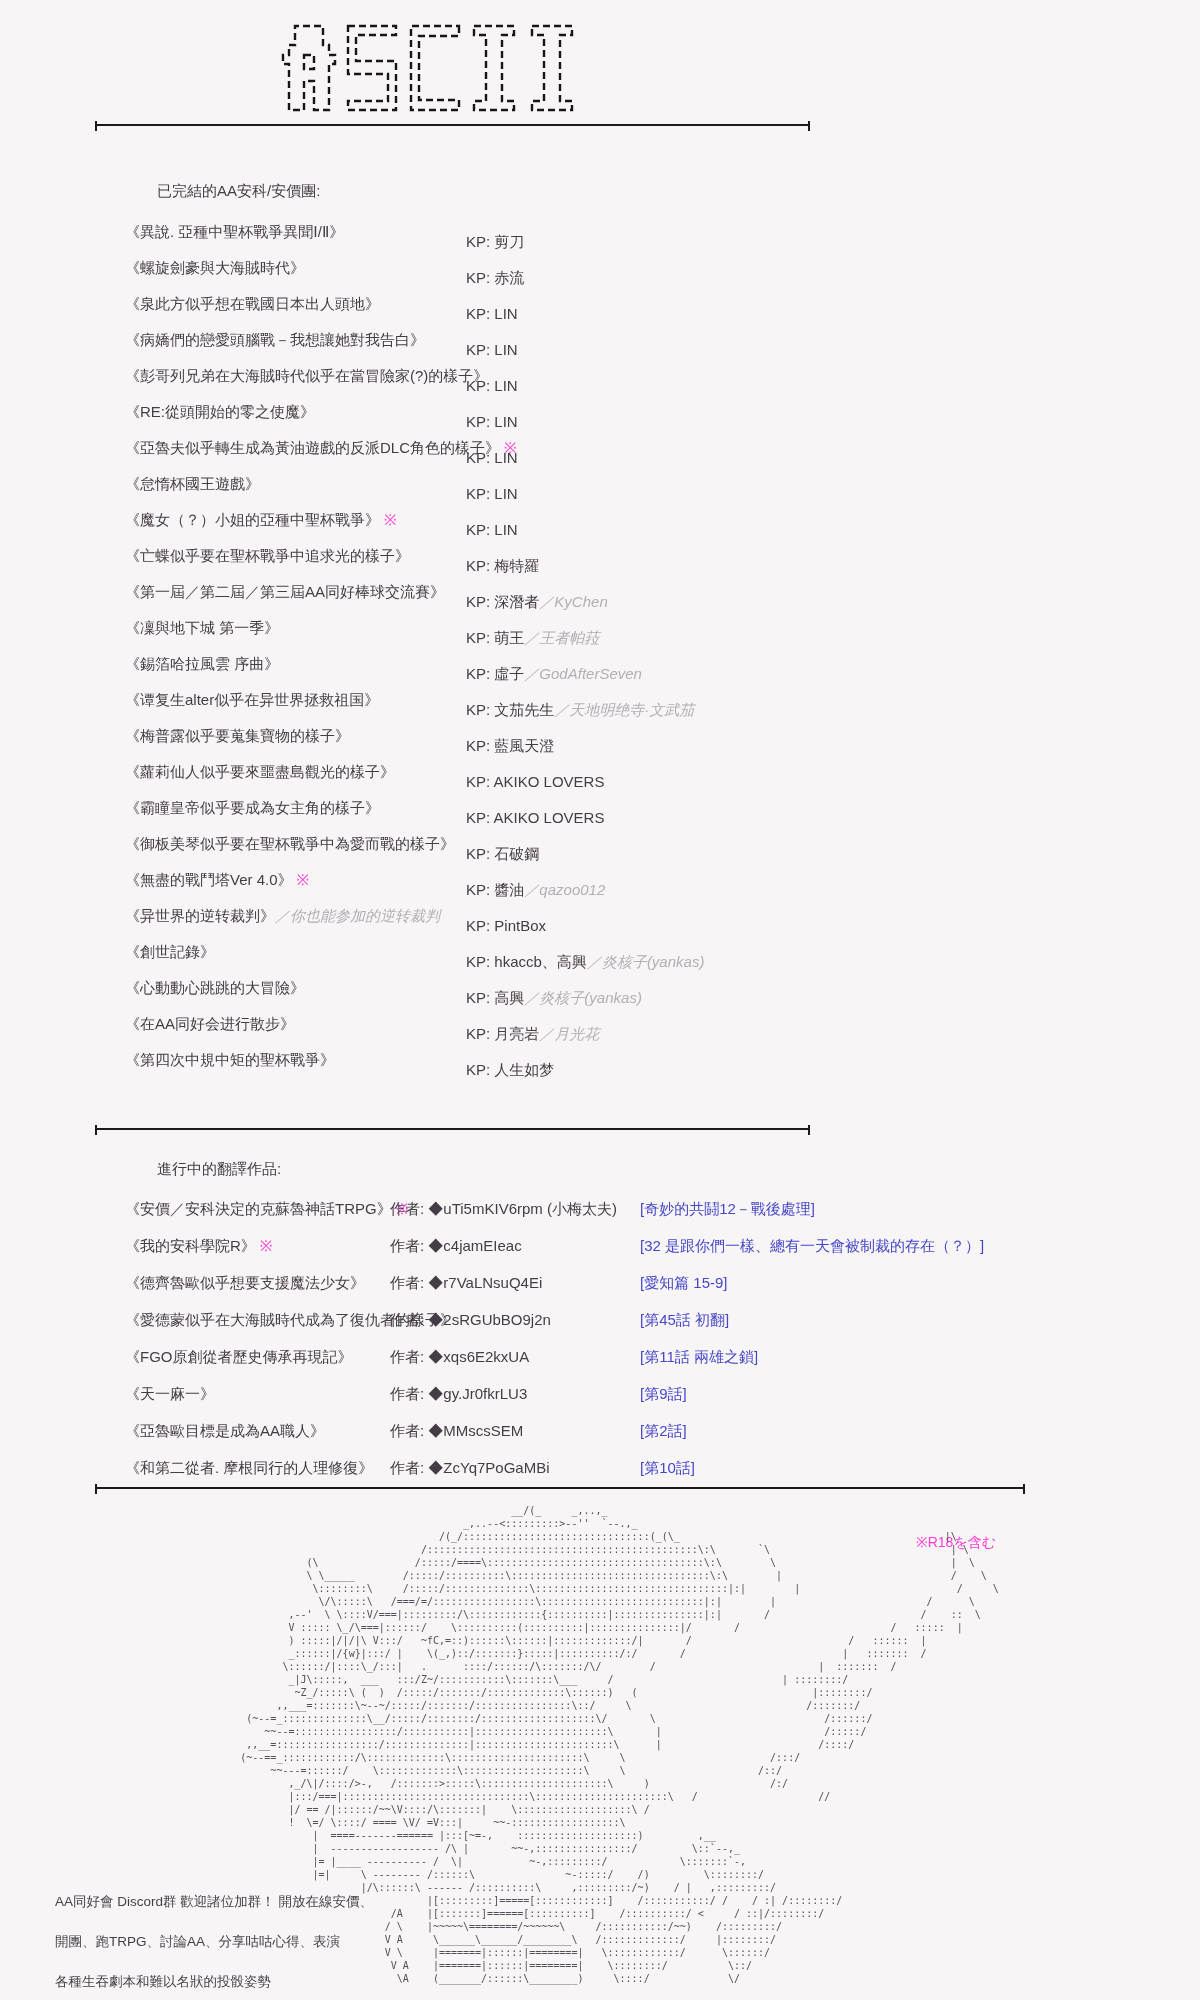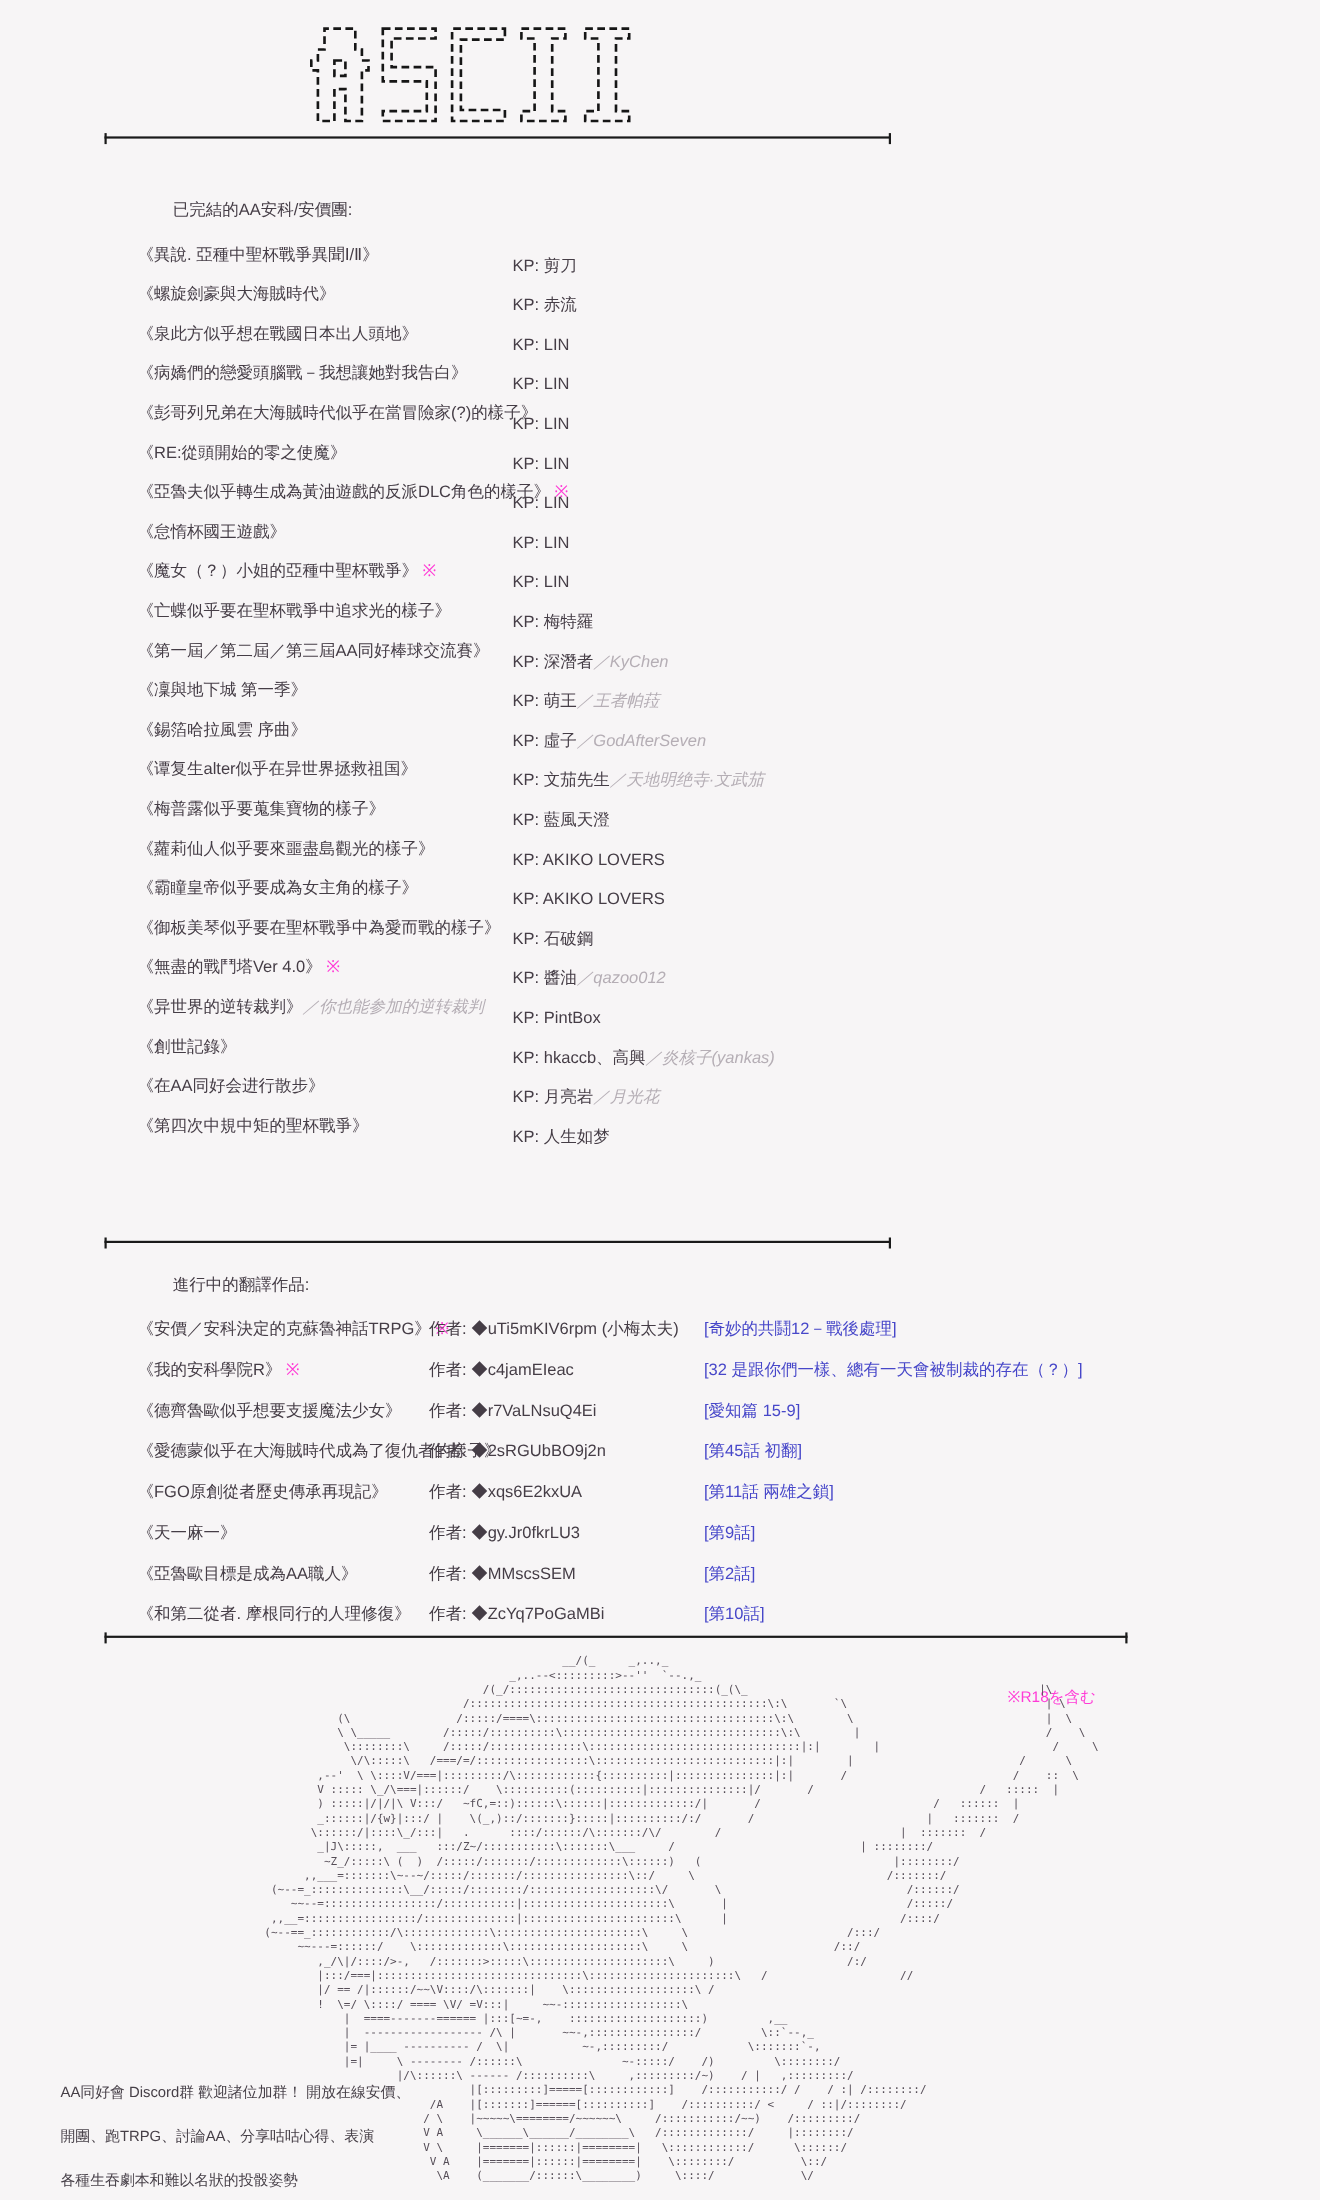--- a/index.html
+++ b/index.html
@@ -74,20 +74,21 @@
     <div class="row"><span class="t">《凜與地下城 第一季》</span><span class="kp">KP: 萌王<span class="gray">／王者帕菈</span></span></div>
     <div class="row"><span class="t">《錫箔哈拉風雲 序曲》</span><span class="kp">KP: 虛子<span class="gray">／GodAfterSeven</span></span></div>
     <div class="row"><span class="t">《谭复生alter似乎在异世界拯救祖国》</span><span class="kp">KP: 文茄先生<span class="gray">／天地明绝寺·文武茄</span></span></div>
     <div class="row"><span class="t">《梅普露似乎要蒐集寶物的樣子》</span><span class="kp">KP: 藍風天澄</span></div>
     <div class="row"><span class="t">《蘿莉仙人似乎要來噩盡島觀光的樣子》</span><span class="kp">KP: AKIKO LOVERS</span></div>
     <div class="row"><span class="t">《霸瞳皇帝似乎要成為女主角的樣子》</span><span class="kp">KP: AKIKO LOVERS</span></div>
     <div class="row"><span class="t">《御板美琴似乎要在聖杯戰爭中為愛而戰的樣子》</span><span class="kp">KP: 石破鋼</span></div>
     <div class="row"><span class="t">《無盡的戰鬥塔Ver 4.0》</span><span class="mark">※</span><span class="kp">KP: 醬油<span class="gray">／qazoo012</span></span></div>
     <div class="row"><span class="t">《异世界的逆转裁判》</span><span class="gray">／你也能参加的逆转裁判</span><span class="kp">KP: PintBox</span></div>
     <div class="row"><span class="t">《創世記錄》</span><span class="kp">KP: hkaccb、高興<span class="gray">／炎核子(yankas)</span></span></div>
+    <div class="row"><span class="t">《心動動心跳跳的大冒險》</span><span class="kp">KP: 高興<span class="gray">／炎核子(yankas)</span></span></div>
     <div class="row"><span class="t">《在AA同好会进行散步》</span><span class="kp">KP: 月亮岩<span class="gray">／月光花</span></span></div>
     <div class="row"><span class="t">《第四次中規中矩的聖杯戰爭》</span><span class="kp">KP: 人生如梦</span></div>
   </div>
 
 <div class="rule rule2"></div>
 
 <div class="heading s2h">進行中的翻譯作品:</div>
 <div class="list s2" id="translation-list">
     <div class="row"><span class="t">《安價／安科決定的克蘇魯神話TRPG》</span><span class="mark">※</span><span class="a">作者: ◆uTi5mKIV6rpm (小梅太夫)</span><span class="l">[奇妙的共鬪12－戰後處理]</span></div>
     <div class="row"><span class="t">《我的安科學院R》</span><span class="mark">※</span><span class="a">作者: ◆c4jamEIeac</span><span class="l">[32 是跟你們一樣、總有一天會被制裁的存在（？）]</span></div>

